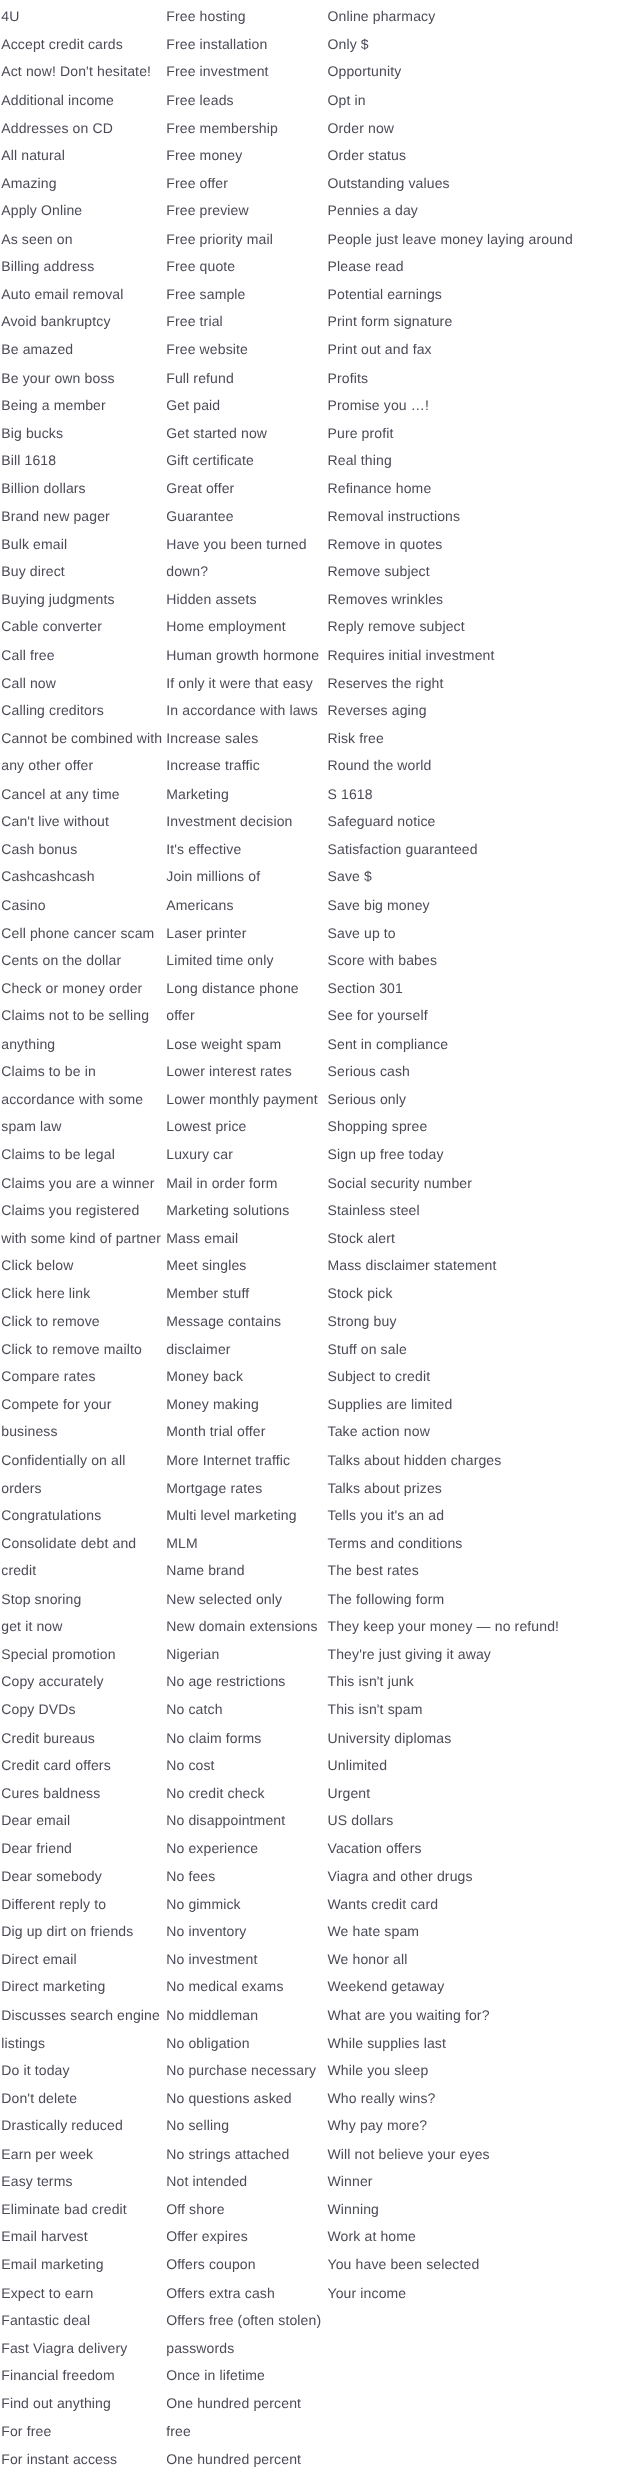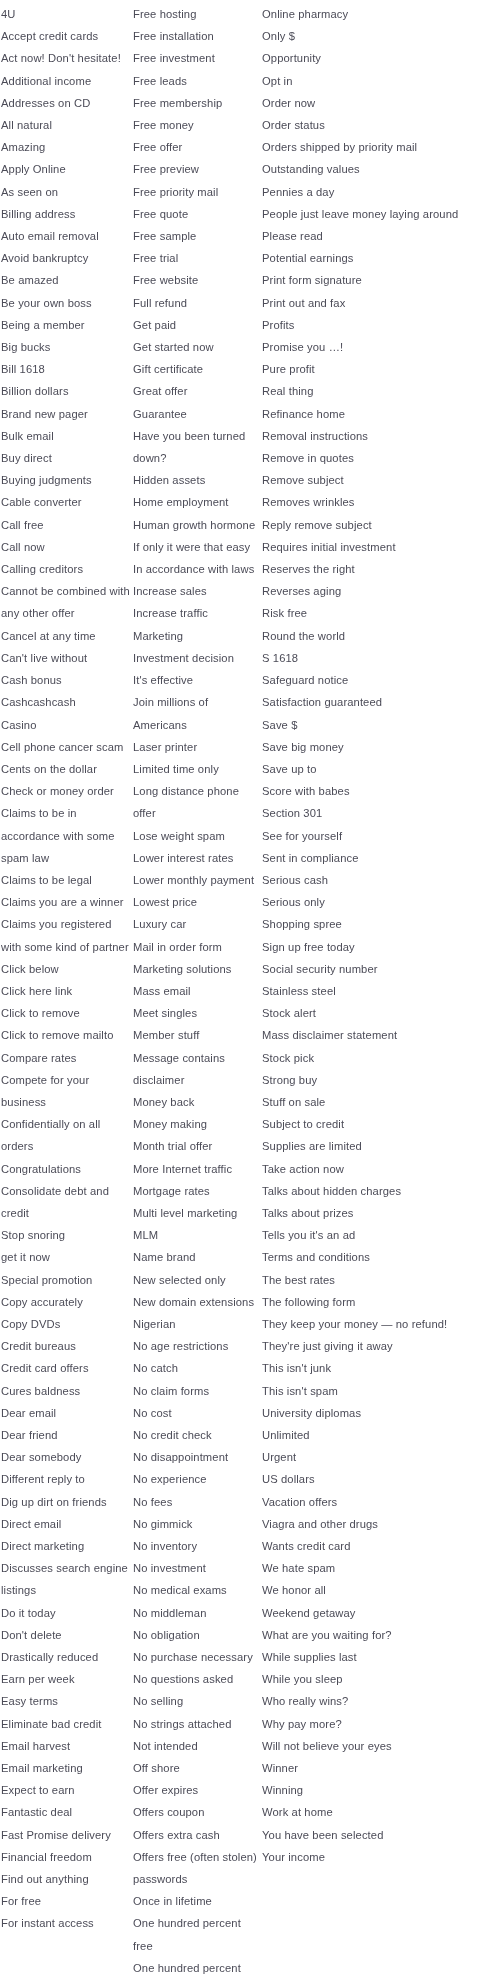--- a/index.html
+++ b/index.html
@@ -71,20 +71,21 @@
       <div class="word-item">Calling creditors</div>
       <div class="word-item">Cannot be combined with any other offer</div>
       <div class="word-item">Cancel at any time</div>
       <div class="word-item">Can't live without</div>
       <div class="word-item">Cash bonus</div>
       <div class="word-item">Cashcashcash</div>
       <div class="word-item">Casino</div>
       <div class="word-item">Cell phone cancer scam</div>
       <div class="word-item">Cents on the dollar</div>
       <div class="word-item">Check or money order</div>
+      <div class="word-item">Claims not to be selling anything</div>
       <div class="word-item">Claims to be in accordance with some spam law</div>
       <div class="word-item">Claims to be legal</div>
       <div class="word-item">Claims you are a winner</div>
       <div class="word-item">Claims you registered with some kind of partner</div>
       <div class="word-item">Click below</div>
       <div class="word-item">Click here link</div>
       <div class="word-item">Click to remove</div>
       <div class="word-item">Click to remove mailto</div>
       <div class="word-item">Compare rates</div>
       <div class="word-item">Compete for your business</div>
@@ -110,21 +111,21 @@
       <div class="word-item">Do it today</div>
       <div class="word-item">Don't delete</div>
       <div class="word-item">Drastically reduced</div>
       <div class="word-item">Earn per week</div>
       <div class="word-item">Easy terms</div>
       <div class="word-item">Eliminate bad credit</div>
       <div class="word-item">Email harvest</div>
       <div class="word-item">Email marketing</div>
       <div class="word-item">Expect to earn</div>
       <div class="word-item">Fantastic deal</div>
-      <div class="word-item">Fast Promise delivery</div>
+      <div class="word-item">Fast Viagra delivery</div>
       <div class="word-item">Financial freedom</div>
       <div class="word-item">Find out anything</div>
       <div class="word-item">For free</div>
       <div class="word-item">For instant access</div>
     </div>
   <div class="word-column col-1">
       <div class="word-item">Free hosting</div>
       <div class="word-item">Free installation</div>
       <div class="word-item">Free investment</div>
       <div class="word-item">Free leads</div>
@@ -208,21 +209,20 @@
       <div class="word-item">One hundred percent free</div>
       <div class="word-item">One hundred percent guaranteed</div>
     </div>
   <div class="word-column col-2">
       <div class="word-item">Online pharmacy</div>
       <div class="word-item">Only $</div>
       <div class="word-item">Opportunity</div>
       <div class="word-item">Opt in</div>
       <div class="word-item">Order now</div>
       <div class="word-item">Order status</div>
-      <div class="word-item">Orders shipped by priority mail</div>
       <div class="word-item">Outstanding values</div>
       <div class="word-item">Pennies a day</div>
       <div class="word-item">People just leave money laying around</div>
       <div class="word-item">Please read</div>
       <div class="word-item">Potential earnings</div>
       <div class="word-item">Print form signature</div>
       <div class="word-item">Print out and fax</div>
       <div class="word-item">Profits</div>
       <div class="word-item">Promise you …!</div>
       <div class="word-item">Pure profit</div>

